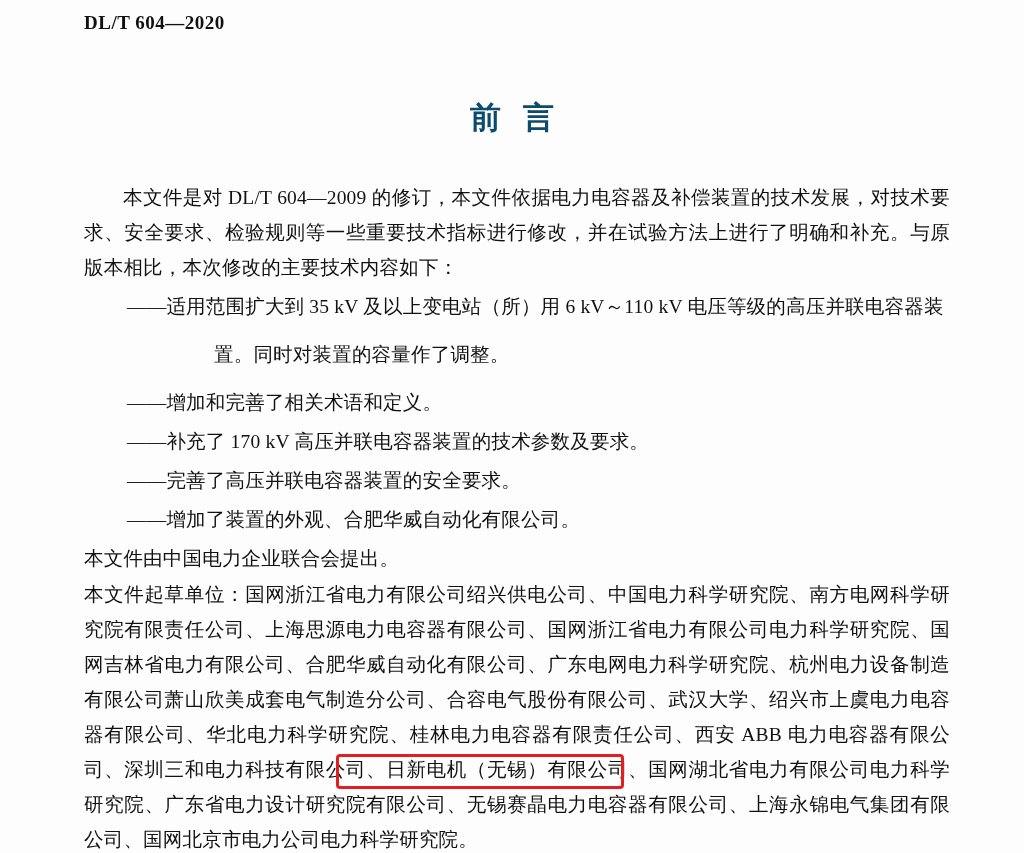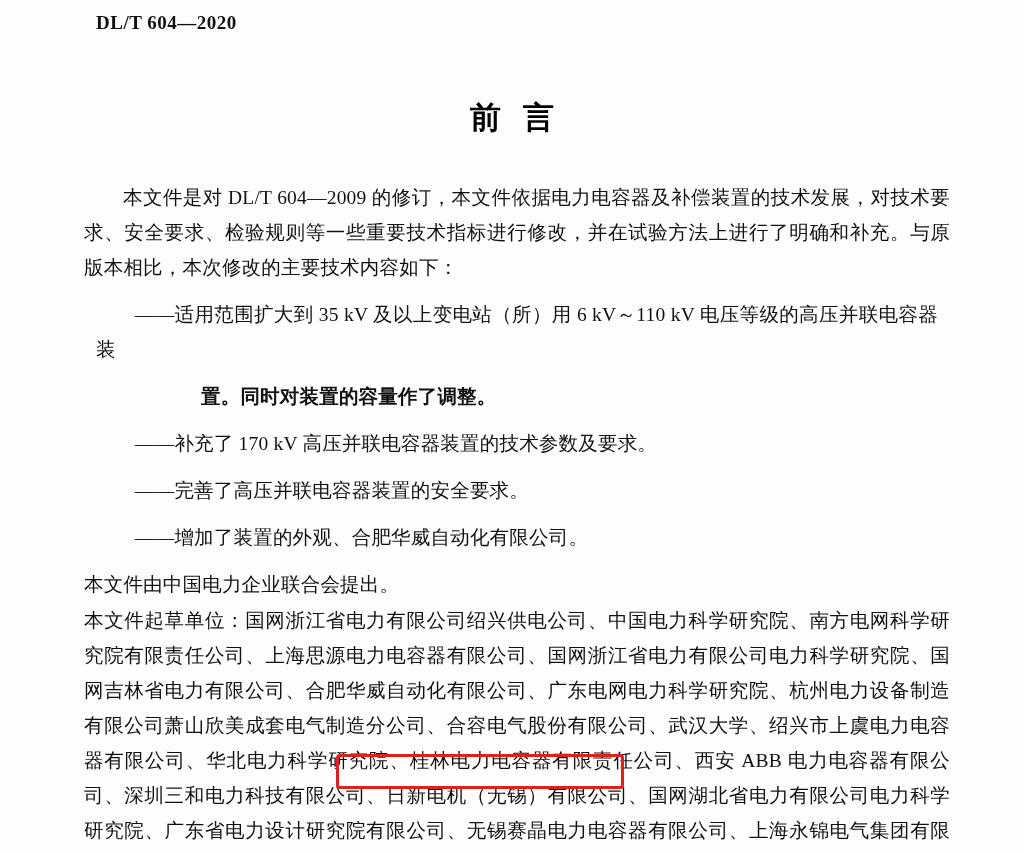--- a/index.html
+++ b/index.html
@@ -20,33 +20,32 @@
   }
   .header-code {
     position: absolute;
     left: 84px;
     top: 12px;
     font-family: "Liberation Serif", serif;
     font-size: 19px;
     letter-spacing: 0.5px;
     font-weight: 700;
     color: #111;
-    margin-left: 12px;
   }
   .doc-title {
     position: absolute;
     top: 97px;
     left: 0;
     width: 1024px;
     text-align: center;
     font-size: 31px;
     font-weight: 700;
     letter-spacing: 22px;
     text-indent: 22px;
-    color: #000000;
+    color: #0c4a6e;
   }
   .body-area {
     position: absolute;
     left: 84px;
     top: 180px;
     width: 866px;
   }
   p.para {
     margin: 0 0 1px 0;
     font-size: 19.5px;
@@ -54,27 +53,26 @@
     text-align: justify;
     text-justify: inter-ideograph;
     color: #111;
     letter-spacing: 0.2px;
   }
   p.indent {
     text-indent: 39px;
   }
   p.dash {
     text-indent: 39px;
-    margin: 12px;
+    margin: 4px;
   }
   p.dash-cont {
     text-indent: 0;
     padding-left: 117px;
-    margin: 0;
-    font-weight: bold;
+    margin: 13px;
   }
   p.flush {
     text-indent: 0;
   }
   .highlight-box {
     position: absolute;
     left: 336px;
     top: 754px;
     width: 288px;
     height: 35px;
@@ -94,20 +92,21 @@
 
   <div class="doc-title">前言</div>
 
   <div class="body-area">
 
 
     <p class="para indent">本文件是对 DL/T 604—2009 的修订，本文件依据电力电容器及补偿装置的技术发展，对技术要求、安全要求、检验规则等一些重要技术指标进行修改，并在试验方法上进行了明确和补充。与原版本相比，本次修改的主要技术内容如下：</p>
 
     <p class="para dash">——适用范围扩大到 35 kV 及以上变电站（所）用 6 kV～110 kV 电压等级的高压并联电容器装</p>
     <p class="para dash-cont">置。同时对装置的容量作了调整。</p>
+    <p class="para dash">——增加和完善了相关术语和定义。</p>
     <p class="para dash">——补充了 170 kV 高压并联电容器装置的技术参数及要求。</p>
     <p class="para dash">——完善了高压并联电容器装置的安全要求。</p>
     <p class="para dash">——增加了装置的外观、合肥华威自动化有限公司。</p>
 
     <p class="para flush">本文件由中国电力企业联合会提出。</p>
 
     <p class="para flush"><span>本文件起草单位：国网浙江省电力有限公司绍兴供电公司、中国电力科学研究院、南方电网科学研究院有限责任公司、上海思源电力电容器有限公司、国网浙江省电力有限公司电力科学研究院、国网吉林省电力有限公司、合肥华威自动化有限公司、广东电网电力科学研究院、杭州电力设备制造有限公司萧山欣美成套电气制造分公司、合容电气股份有限公司、武汉大学、绍兴市上虞电力电容器有限公司、华北电力科学研究院、</span><span class="nowrap">桂林电力电容器有限责任公司</span><span>、西安 ABB 电力电容器有限公司、深圳三和电力科技有限公司、日新电机（无锡）有限公司、国网湖北省电力有限公司电力科学研究院、广东省电力设计研究院有限公司、无锡赛晶电力电容器有限公司、上海永锦电气集团有限公司、国网北京市电力公司电力科学研究院。</span></p>
 
   </div>
 

